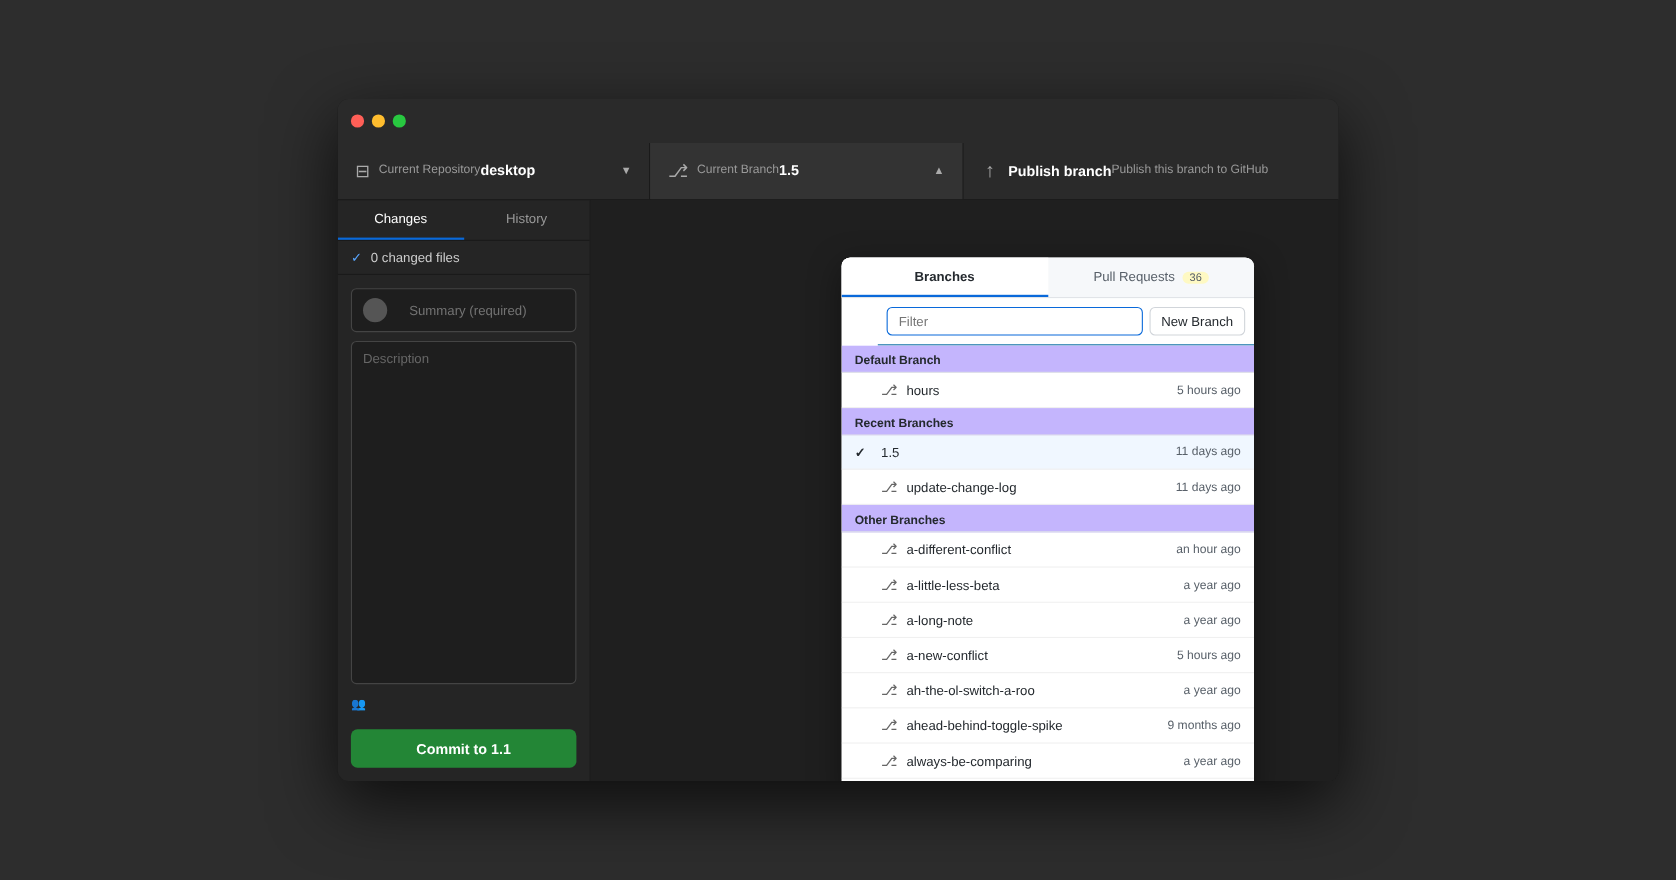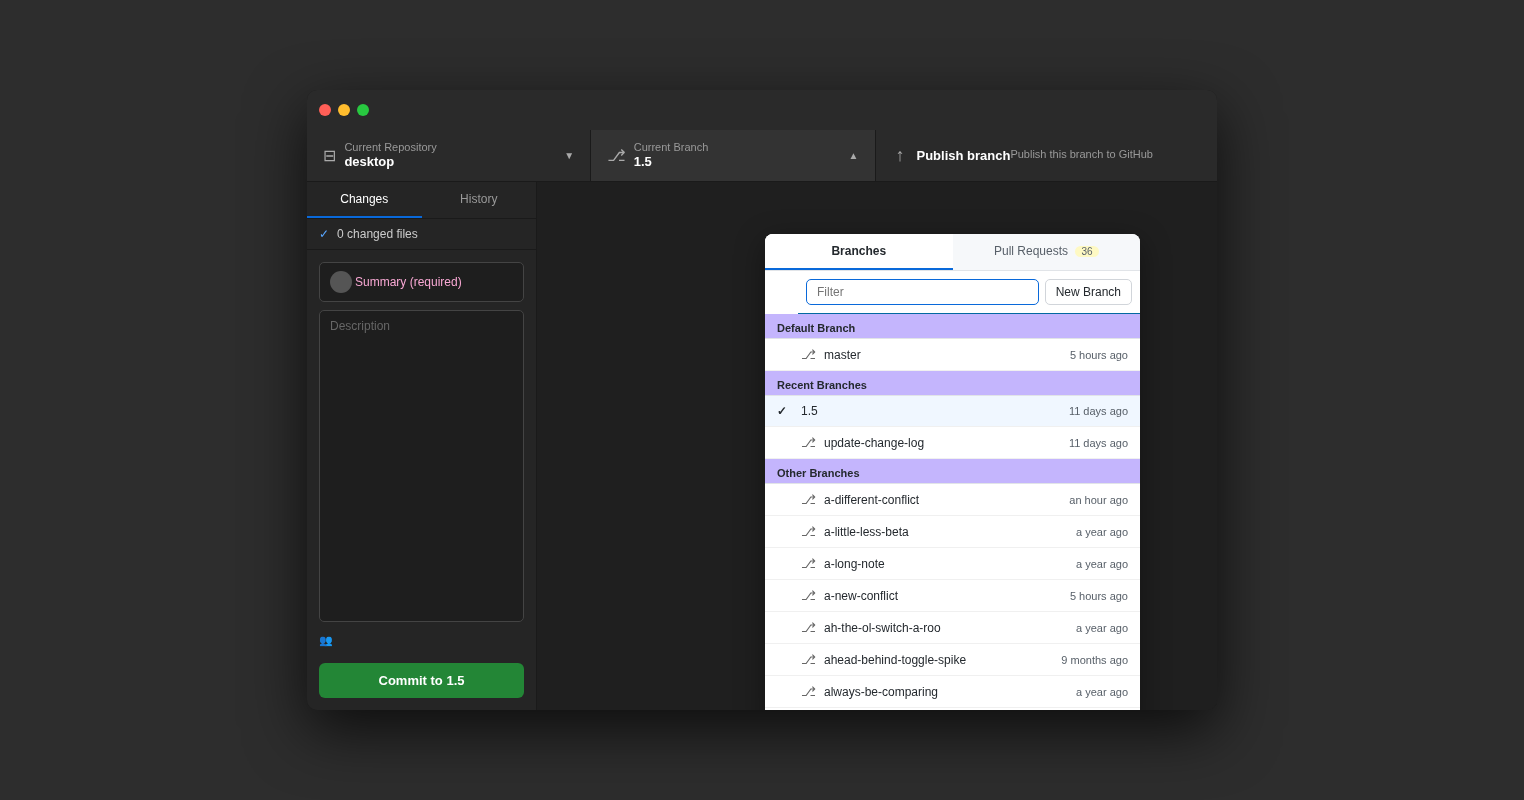--- a/index.html
+++ b/index.html
@@ -66,21 +66,21 @@
       background: #333;
       position: relative;
     }
     .toolbar-icon {
       color: #aaa;
       font-size: 16px;
       flex-shrink: 0;
     }
     .toolbar-text {
       display: flex;
-      flex-direction: column;
+      flex-direction: row;
       flex: 1;
     }
     .toolbar-label {
       font-size: 11px;
       color: #999;
       line-height: 1.3;
     }
     .toolbar-value {
       font-size: 13px;
       color: #fff;
@@ -166,25 +166,25 @@
       display: flex;
       flex-direction: column;
       padding: 12px;
       gap: 8px;
     }
     .summary-input {
       background: #1e1e1e;
       border: 1px solid #444;
       border-radius: 5px;
       padding: 8px 10px;
-      color: #f9a8d4;
-      font-size: 12px;
-      display: flex;
-      align-items: center;
-      gap: 3px;
+      color: #737373;
+      font-size: 12px;
+      display: flex;
+      align-items: center;
+      gap: 20px;
     }
     .avatar {
       width: 22px;
       height: 22px;
       border-radius: 50%;
       background: #555;
       flex-shrink: 0;
     }
     .description-area {
       background: #1e1e1e;
@@ -405,21 +405,21 @@
         <div class="summary-input">
           <div class="avatar"></div>
           <span>Summary (required)</span>
         </div>
         <div class="description-area">
           <span>Description</span>
         </div>
         <div class="coauthors-row">
           <span class="coauthors-icon">👥</span>
         </div>
-        <button class="commit-button">Commit to 1.5</button>
+        <button class="commit-button">Commit to 1.1</button>
       </div>
     </div>
 
     <div class="main-area">
 
       <div class="dropdown-overlay"></div>
 
       <div class="branch-dropdown">
 
         <div class="dropdown-tabs">
@@ -434,21 +434,21 @@
           <input class="filter-input" type="text" placeholder="Filter" style="">
           <button class="new-branch-btn">New Branch</button>
         </div>
 
         <div class="branch-list">
 
           <div class="branch-section-header">Default Branch</div>
           <div class="branch-item">
             <span class="branch-check"></span>
             <span class="branch-icon">⎇</span>
-            <span class="branch-name">master</span>
+            <span class="branch-name">hours</span>
             <span class="branch-time">5 hours ago</span>
           </div>
 
           <div class="branch-section-header">Recent Branches</div>
           <div class="branch-item selected">
             <span class="branch-check">✓</span>
             <span class="branch-name">1.5</span>
             <span class="branch-time">11 days ago</span>
           </div>
           <div class="branch-item">

